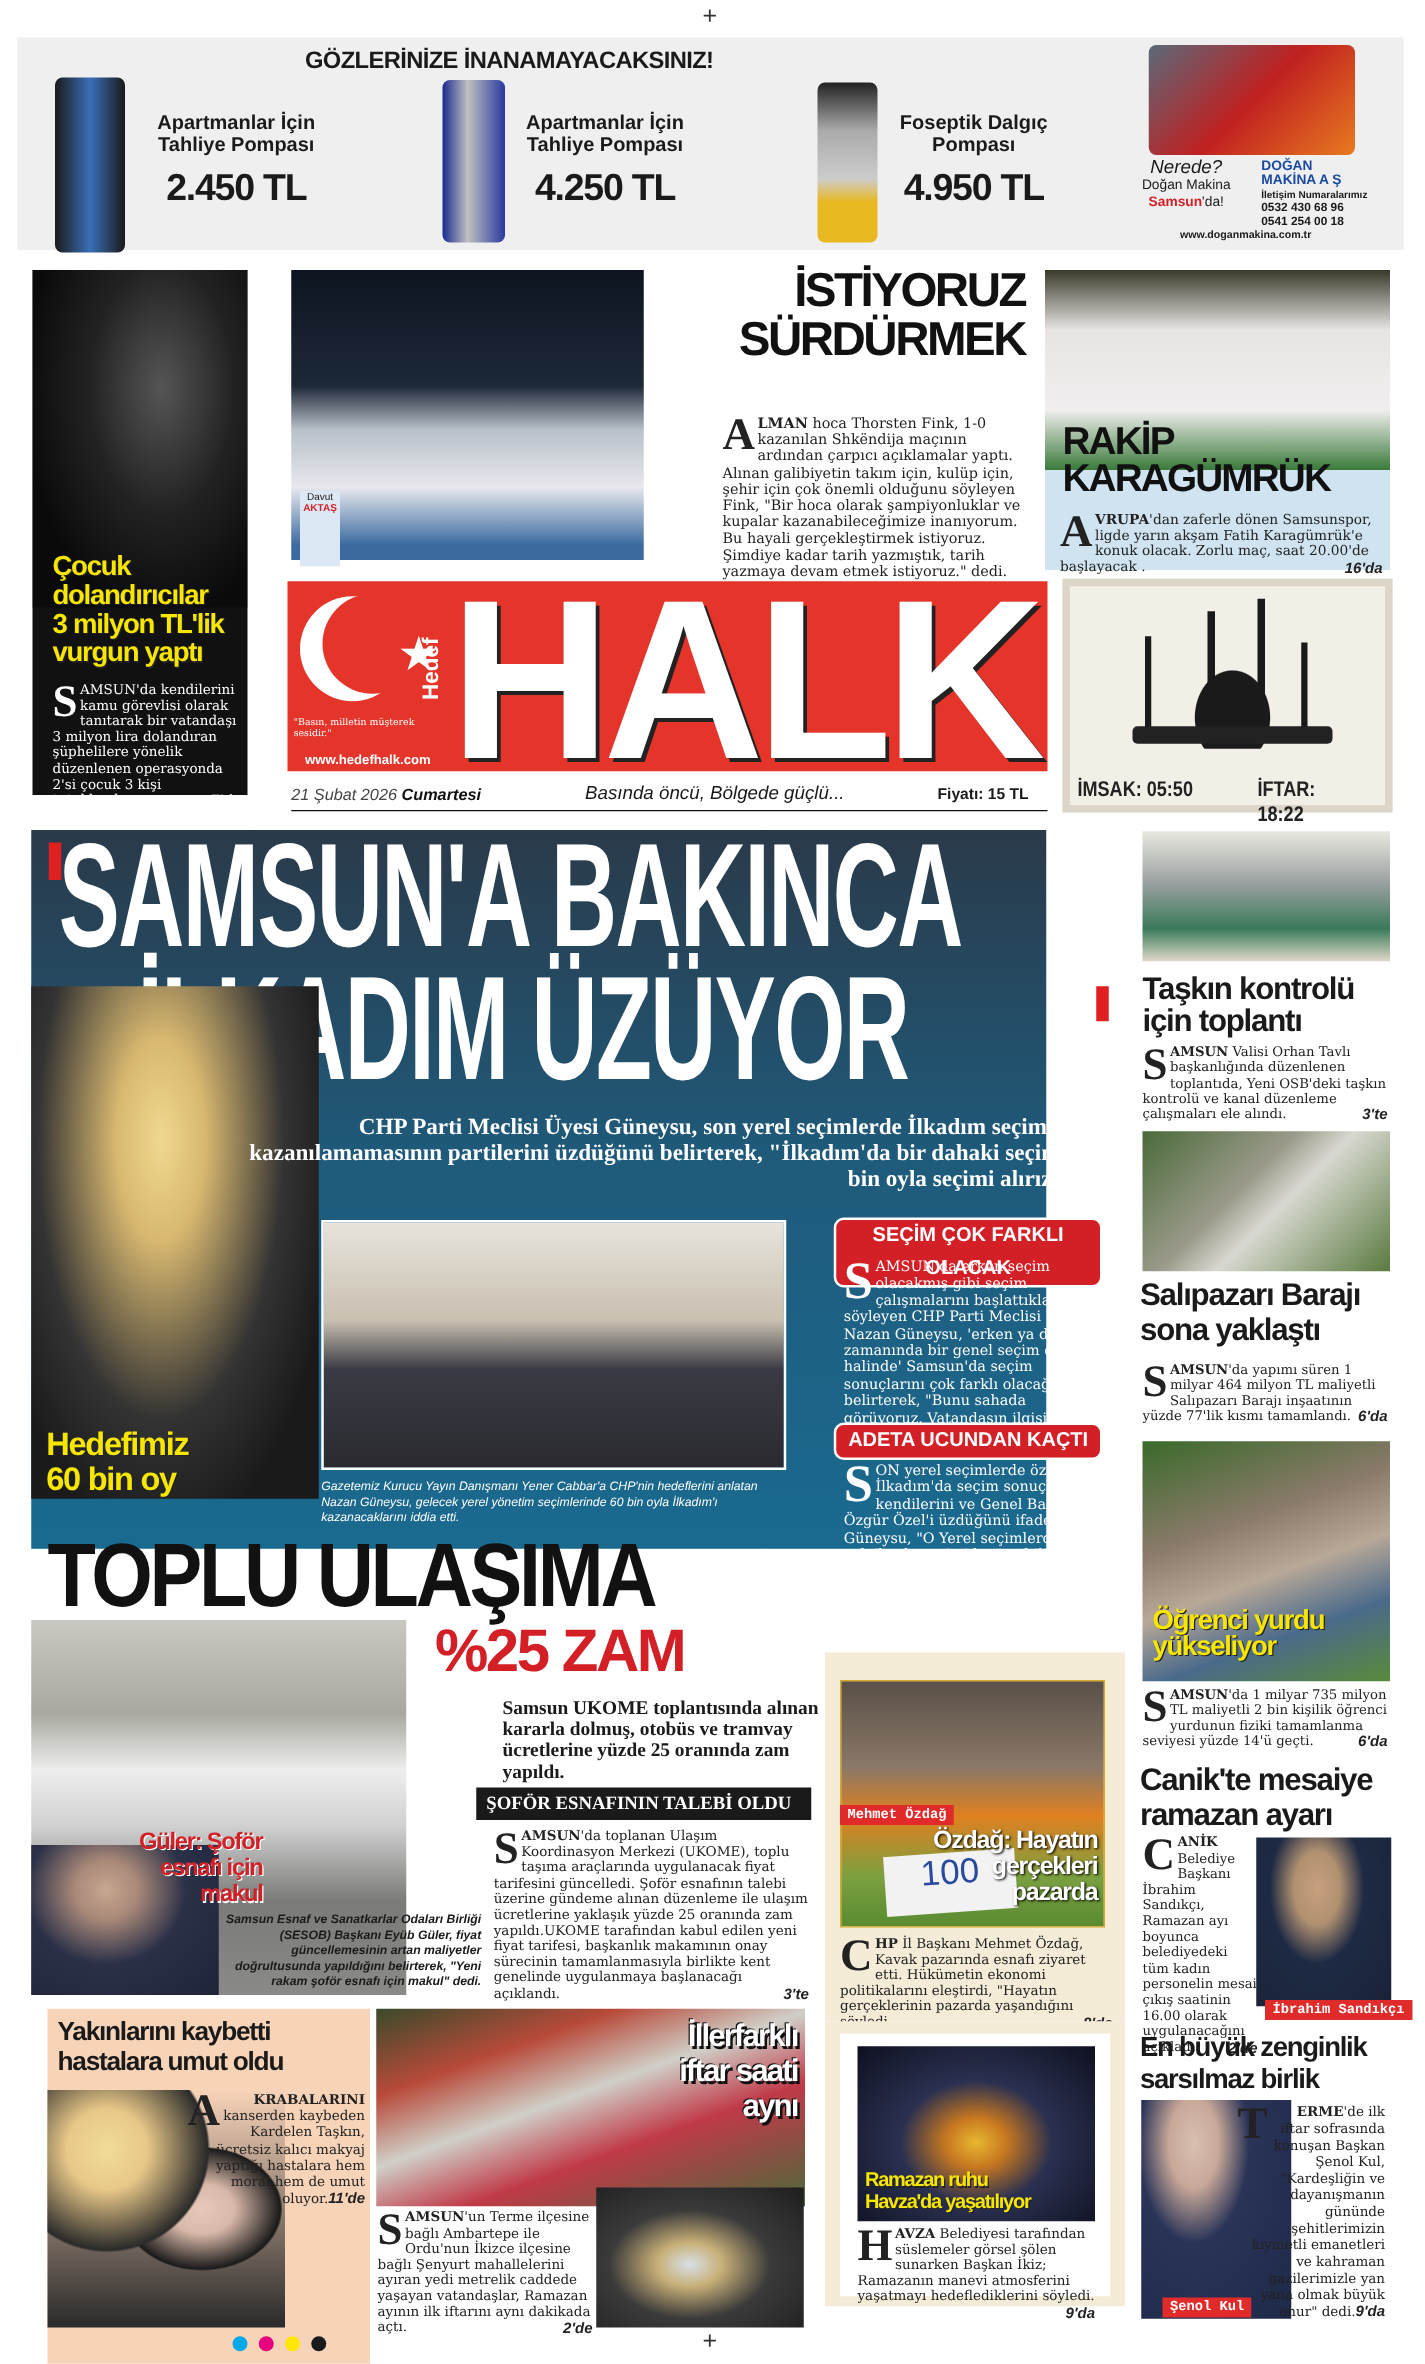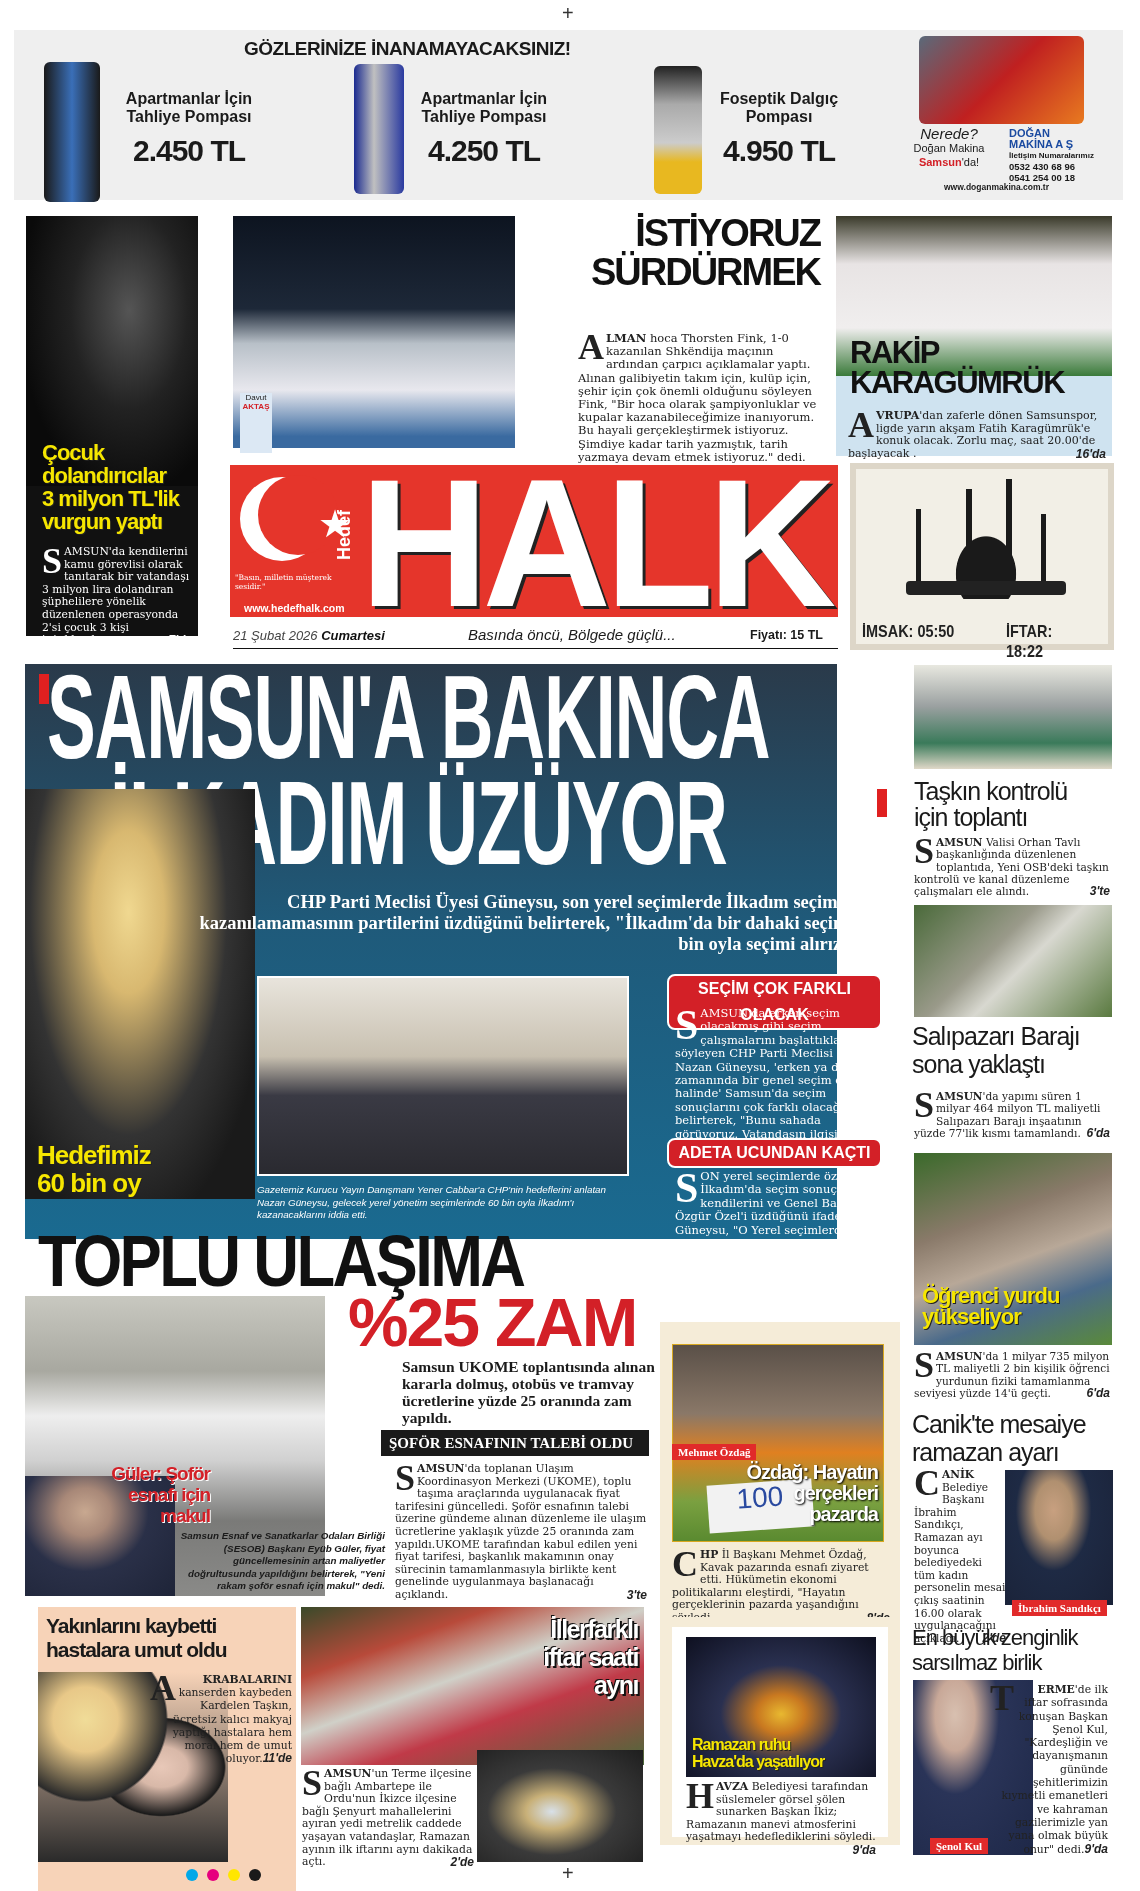--- a/index.html
+++ b/index.html
@@ -27,23 +27,23 @@
   #halk-word { position: absolute; left: 130px; top: -6px; font-family: "Liberation Sans", sans-serif; font-weight: 900; font-size: 178px; line-height: 170px; color: #fff; letter-spacing: -6px; text-shadow: 3px 3px 0 #222; transform: scaleY(1.02); }
   #hedef-word { position: absolute; left: 104px; top: 95px; color: #fff; font-family: "Liberation Sans", sans-serif; font-weight: 900; font-size: 18px; transform: rotate(-90deg); transform-origin: left top; }
   .dateline { position: absolute; top: 628px; font-family: "Liberation Sans", sans-serif; font-size: 13px; }
 
   
   #main-story { left: 25px; top: 664px; width: 812px; height: 575px; background: linear-gradient(180deg,#2a3a4a 0%,#1f5a7a 45%,#1a6a90 100%); }
   .main-head { position: absolute; font-family: "Liberation Sans", sans-serif; font-weight: 900; color: #fff; transform: scaleX(0.62); transform-origin: left top; white-space: nowrap; letter-spacing: -2px; }
   .red-pill { position: absolute; background: #d32027; color: #fff; border: 2px solid #fff; border-radius: 8px; font-family: "Liberation Sans", sans-serif; font-weight: 800; font-size: 16px; text-align: center; line-height: 26px; }
   .white-body { color: #fff; font-family: "DejaVu Serif", serif; font-size: 11.5px; line-height: 13.4px; }
 
-  .sidebar-head { font-family: "Liberation Sans", sans-serif; font-weight: 400; font-size: 26px; line-height: 28px; letter-spacing: -1px; color: #1a1a1a; }
+  .sidebar-head { font-family: "Liberation Sans", sans-serif; font-weight: 700; font-size: 26px; line-height: 28px; letter-spacing: -1px; color: #1a1a1a; }
   .yellow-head { font-family: "Liberation Sans", sans-serif; font-weight: 900; color: #f6e600; text-shadow: 1px 1px 0 #222; letter-spacing: -1px; }
-  .red-tag { position: absolute; background: #e12a2a; color: #fff; font-family: Liberation Serif, serif; font-size: 11px; padding: 2px 6px; font-weight: 700; }
+  .red-tag { position: absolute; background: #e12a2a; color: #fff; font-family: Liberation Mono, monospace; font-size: 11px; padding: 2px 6px; font-weight: 700; }
   .cmyk { position: absolute; top: 1869px; width: 12px; height: 12px; border-radius: 50%; }
 </style>
 </head>
 <body>
 
 <div class="reg-mark" style="left:562px;top:2px;">+</div>
 <div class="reg-mark" style="left:562px;top:1862px;">+</div>
 
 <div id="ad" class="abs">
   <div class="title">GÖZLERİNİZE İNANAMAYACAKSINIZ!</div>
@@ -228,21 +228,21 @@
 </div>
 <div class="photo" style="left:913px;top:1680px;width:120px;height:175px;background:radial-gradient(ellipse at 35% 20%,#d8c0b0 0%,#c8a898 18%,#2a3458 40%,#1e2848 100%);"></div>
 <div class="red-tag" style="left:930px;top:1838px;">Şenol Kul</div>
 <div class="abs body-text" style="left:990px;top:1683px;width:118px;font-size:10.8px;line-height:13.3px;text-align:right;">
   <span class="dropcap">T</span><span class="lead-word">ERME</span><span>'de ilk iftar sofrasında konuşan Başkan Şenol Kul, "Kardeşliğin ve dayanışmanın gününde şehitlerimizin kıymetli emanetleri ve kahraman gazilerimizle yan yana olmak büyük onur" dedi.</span>
   <span class="ref">9'da</span>
 </div>
 
 <div class="abs" style="left:38px;top:1226px;font-family:'Liberation Sans',sans-serif;font-weight:900;font-size:72px;line-height:70px;letter-spacing:-3px;color:#111;transform:scaleX(0.88);transform-origin:left top;white-space:nowrap;">TOPLU ULAŞIMA</div>
 <div class="photo" style="left:25px;top:1296px;width:300px;height:300px;background:linear-gradient(180deg,#c8c8c0 0%,#a8a8a0 25%,#eeeeee 40%,#d0d0d0 55%,#7a7a78 75%,#8a8a88 100%);"></div>
-<div class="abs" style="left:348px;top:1290px;font-family:'Liberation Sans',sans-serif;font-weight:900;font-size:68px;line-height:64px;letter-spacing:-2px;color:#d32027;white-space:nowrap;">%25 ZAM</div>
+<div class="abs" style="left:348px;top:1290px;font-family:'Liberation Sans',sans-serif;font-weight:900;font-size:48px;line-height:64px;letter-spacing:-2px;color:#d32027;white-space:nowrap;">%25 ZAM</div>
 <div class="abs" style="left:402px;top:1358px;width:260px;font-family:'Liberation Serif',serif;font-weight:700;font-size:15.5px;line-height:17px;">Samsun UKOME toplantısında alınan kararla dolmuş, otobüs ve tramvay ücretlerine yüzde 25 oranında zam yapıldı.</div>
 <div class="abs" style="left:381px;top:1430px;width:268px;height:26px;background:#1a1a1a;color:#fff;font-family:'Liberation Serif',serif;font-weight:700;font-size:15px;line-height:26px;padding-left:8px;">ŞOFÖR ESNAFININ TALEBİ OLDU</div>
 <div class="abs body-text" style="left:395px;top:1463px;width:252px;font-size:10.8px;line-height:12.6px;">
   <span class="dropcap">S</span><span class="lead-word">AMSUN</span><span>'da toplanan Ulaşım Koordinasyon Merkezi (UKOME), toplu taşıma araçlarında uygulanacak fiyat tarifesini güncelledi. Şoför esnafının talebi üzerine gündeme alınan düzenleme ile ulaşım ücretlerine yaklaşık yüzde 25 oranında zam yapıldı.UKOME tarafından kabul edilen yeni fiyat tarifesi, başkanlık makamının onay sürecinin tamamlanmasıyla birlikte kent genelinde uygulanmaya başlanacağı açıklandı.</span>
   <span class="ref">3'te</span>
 </div>
 <div class="photo" style="left:25px;top:1476px;width:150px;height:120px;background:radial-gradient(ellipse at 40% 30%,#c8a890 0%,#a88878 20%,#2a3048 50%,#1e2438 100%);"></div>
 <div class="abs" style="left:90px;top:1463px;width:120px;text-align:right;font-family:'Liberation Sans',sans-serif;font-weight:900;font-size:19px;line-height:21px;letter-spacing:-1px;color:#d32027;text-shadow:1px 1px 0 #fff;">
   <div>Güler: Şoför</div>
   <div>esnafı için</div>

